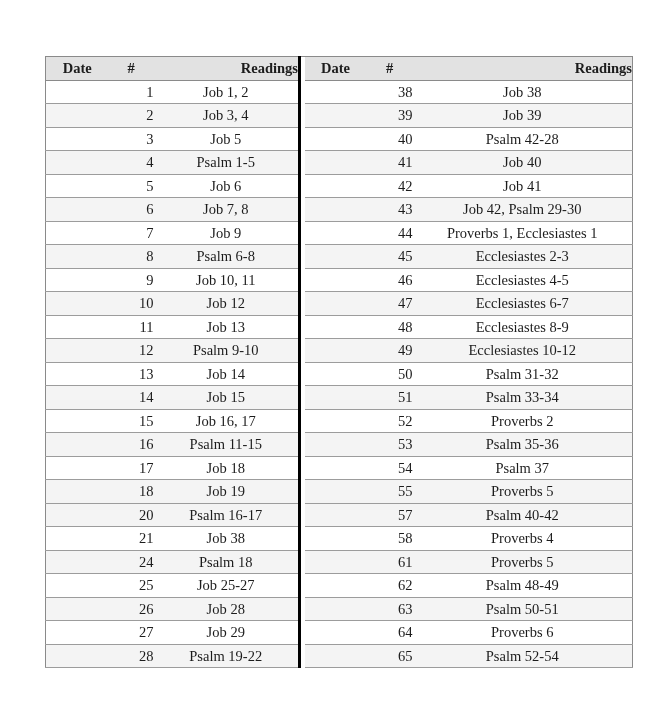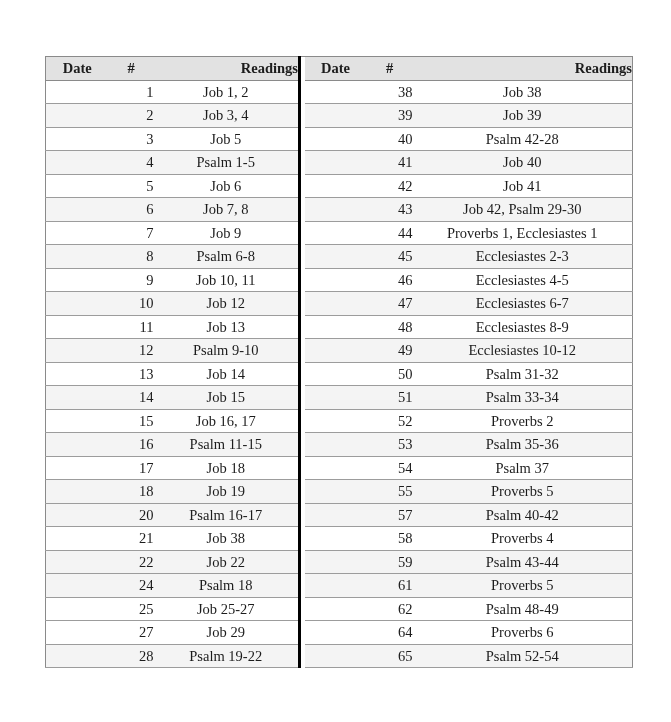--- a/index.html
+++ b/index.html
@@ -291,45 +291,45 @@
           <td class="date"></td>
           <td class="num">21</td>
           <td class="read">Job 38</td>
           <td class="gap"></td>
           <td class="date2"></td>
           <td class="num2">58</td>
           <td class="read2">Proverbs 4</td>
         </tr>
         <tr class="even">
           <td class="date"></td>
-          <td class="num">22</td>
-          <td class="read">Job 22</td>
-          <td class="gap"></td>
-          <td class="date2"></td>
-          <td class="num2">59</td>
-          <td class="read2">Psalm 43-44</td>
-        </tr>
-        <tr class="even">
-          <td class="date"></td>
           <td class="num">24</td>
           <td class="read">Psalm 18</td>
           <td class="gap"></td>
           <td class="date2"></td>
           <td class="num2">61</td>
           <td class="read2">Proverbs 5</td>
         </tr>
         <tr class="odd">
           <td class="date"></td>
           <td class="num">25</td>
           <td class="read">Job 25-27</td>
           <td class="gap"></td>
           <td class="date2"></td>
           <td class="num2">62</td>
           <td class="read2">Psalm 48-49</td>
         </tr>
+        <tr class="even">
+          <td class="date"></td>
+          <td class="num">26</td>
+          <td class="read">Job 28</td>
+          <td class="gap"></td>
+          <td class="date2"></td>
+          <td class="num2">63</td>
+          <td class="read2">Psalm 50-51</td>
+        </tr>
         <tr class="odd">
           <td class="date"></td>
           <td class="num">27</td>
           <td class="read">Job 29</td>
           <td class="gap"></td>
           <td class="date2"></td>
           <td class="num2">64</td>
           <td class="read2">Proverbs 6</td>
         </tr>
         <tr class="even">

